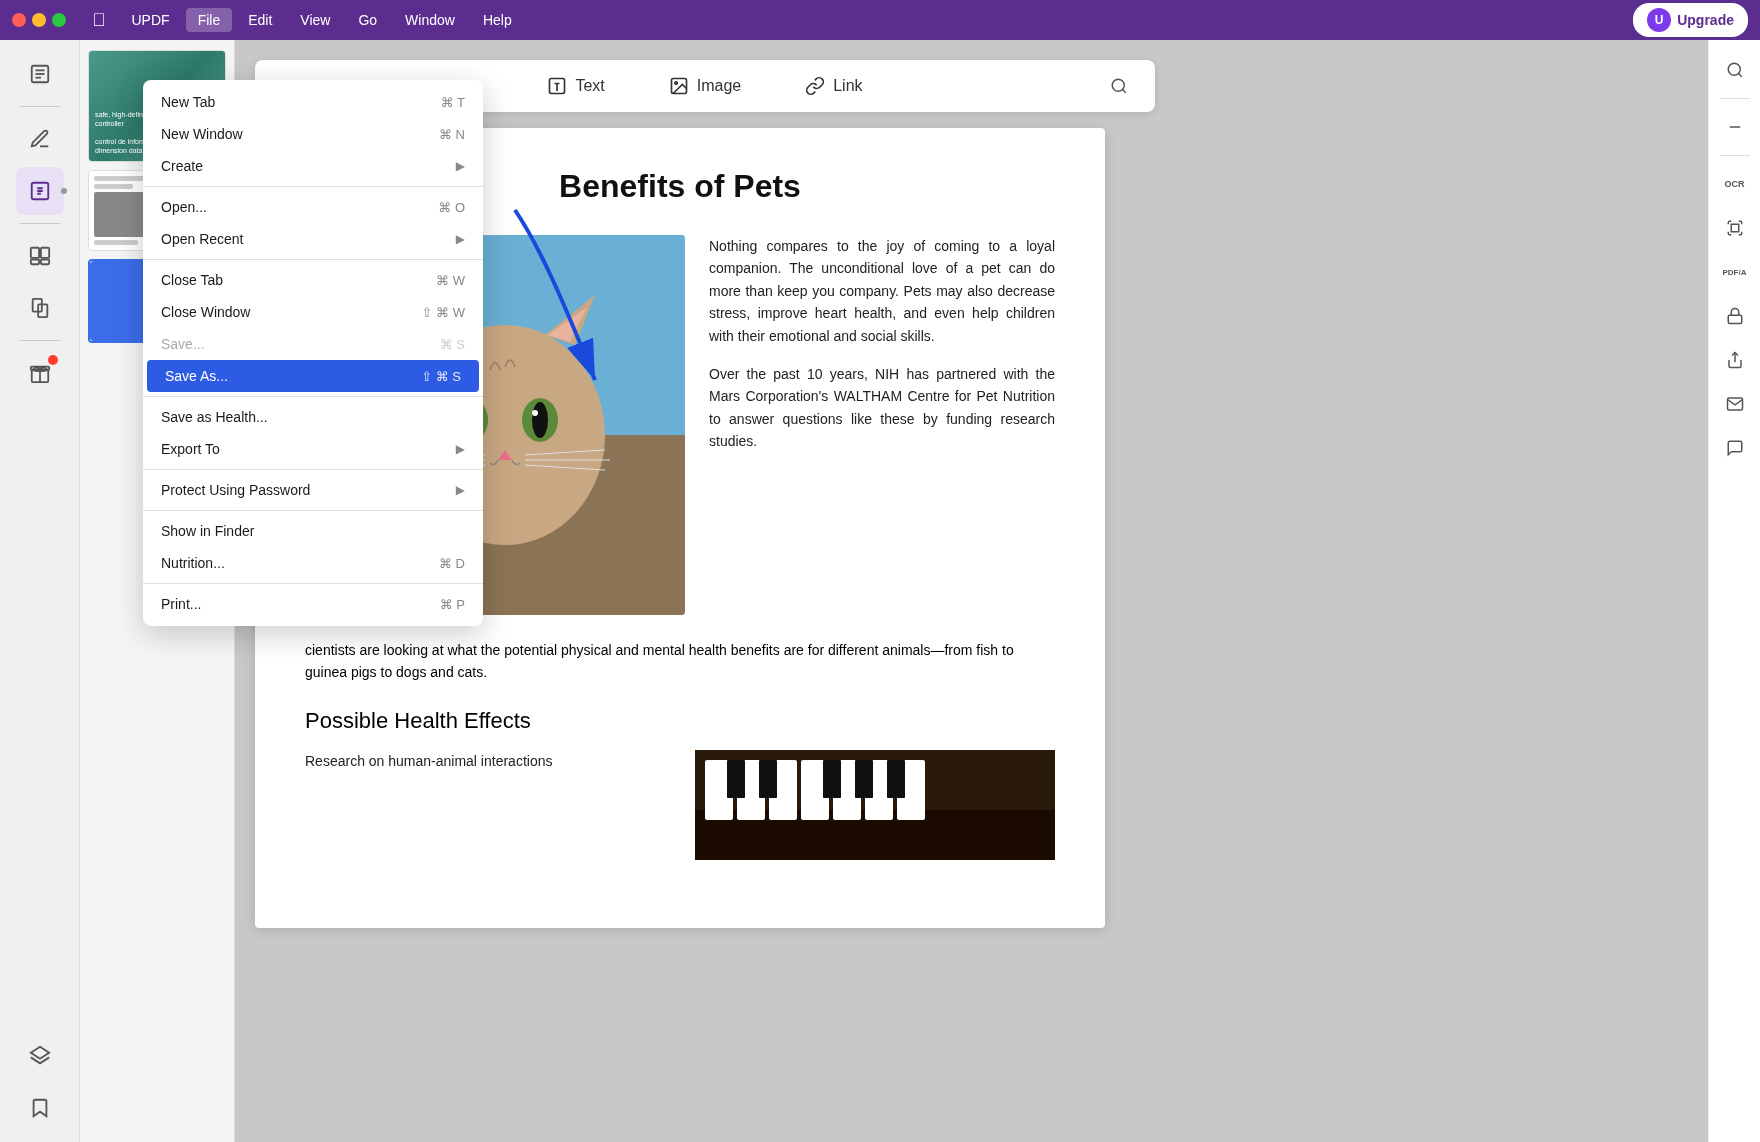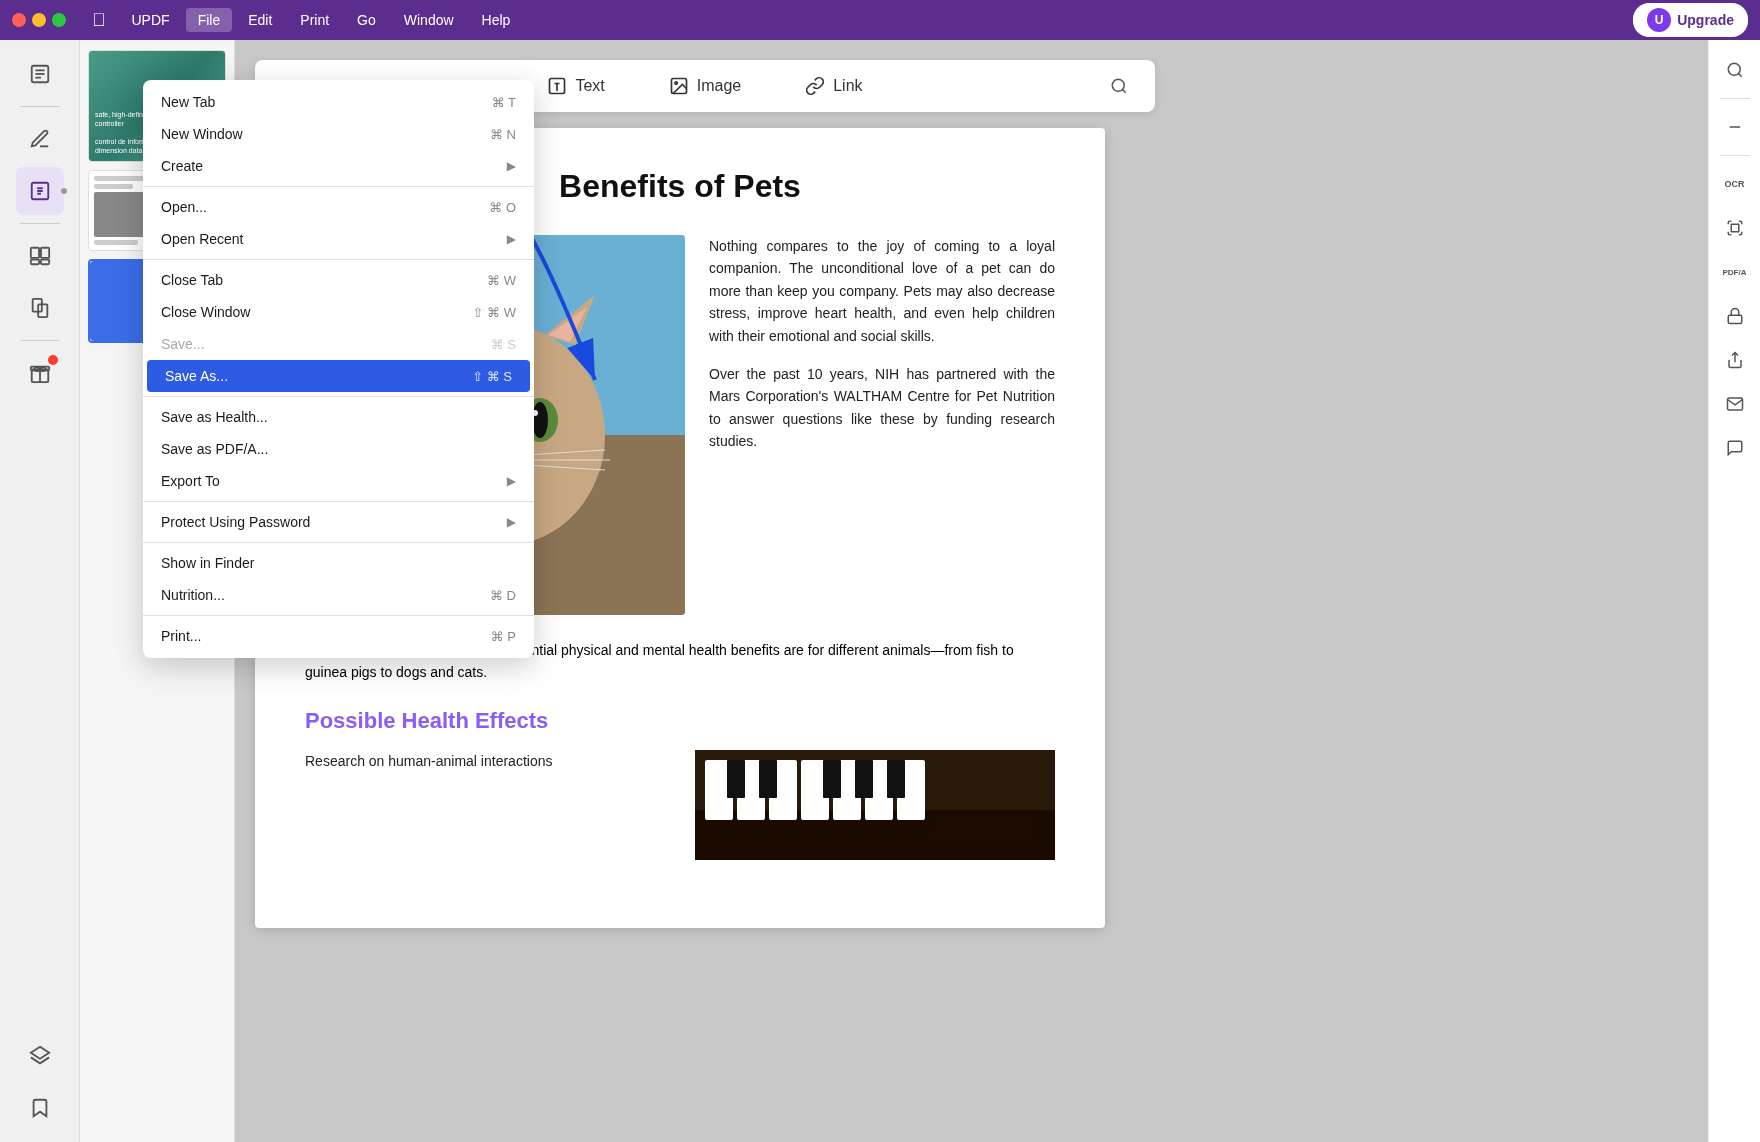--- a/index.html
+++ b/index.html
@@ -123,21 +123,21 @@
       right: -3px;
       top: 50%;
       transform: translateY(-50%);
     }
 
     
     .dropdown-menu {
       position: absolute;
       top: 40px;
       left: 143px;
-      width: 391px;
+      width: 340px;
       background: white;
       border-radius: 8px;
       box-shadow: 0 8px 30px rgba(0,0,0,0.2);
       z-index: 500;
       padding: 6px 0;
     }
     .menu-item {
       display: flex;
       align-items: center;
       justify-content: space-between;
@@ -305,23 +305,23 @@
       font-size: 14px;
       color: #222;
       line-height: 1.6;
     }
     .pdf-text-col p {
       margin-bottom: 16px;
       text-align: justify;
     }
     .pdf-section-title {
       font-size: 22px;
-      font-weight: 700;
+      font-weight: 400;
       margin-bottom: 16px;
-      color: #8b5cf6;
+      color: #000000;
     }
     .pdf-bottom-row {
       display: flex;
       gap: 20px;
       margin-top: 16px;
     }
     .pdf-bottom-text {
       flex: 1;
       font-size: 14px;
       line-height: 1.6;
@@ -392,21 +392,21 @@
 <div class="menu-bar">
   <div class="traffic-lights">
     <div class="tl-red"></div>
     <div class="tl-yellow"></div>
     <div class="tl-green"></div>
   </div>
   <div class="menu-bar-apple"></div>
   <div class="menu-bar-item">UPDF</div>
   <div class="menu-bar-item active">File</div>
   <div class="menu-bar-item">Edit</div>
-  <div class="menu-bar-item">Print</div>
+  <div class="menu-bar-item">View</div>
   <div class="menu-bar-item">Go</div>
   <div class="menu-bar-item">Window</div>
   <div class="menu-bar-item">Help</div>
   <div class="menu-bar-right">
     <div class="upgrade-btn">
       <div class="upgrade-avatar">U</div>
       <span>Upgrade</span>
     </div>
   </div>
 </div>
@@ -513,23 +513,20 @@
     </div>
     <div class="menu-item highlighted">
       <span>Save As...</span>
       <span class="shortcut">⇧ ⌘ S</span>
     </div>
     <div class="menu-divider"></div>
     <div class="menu-item">
       <span>Save as Health...</span>
     </div>
     <div class="menu-item">
-      <span>Save as PDF/A...</span>
-    </div>
-    <div class="menu-item">
       <span>Export To</span>
       <span class="arrow">▶</span>
     </div>
     <div class="menu-divider"></div>
     <div class="menu-item">
       <span>Protect Using Password</span>
       <span class="arrow">▶</span>
     </div>
     <div class="menu-divider"></div>
     <div class="menu-item">

